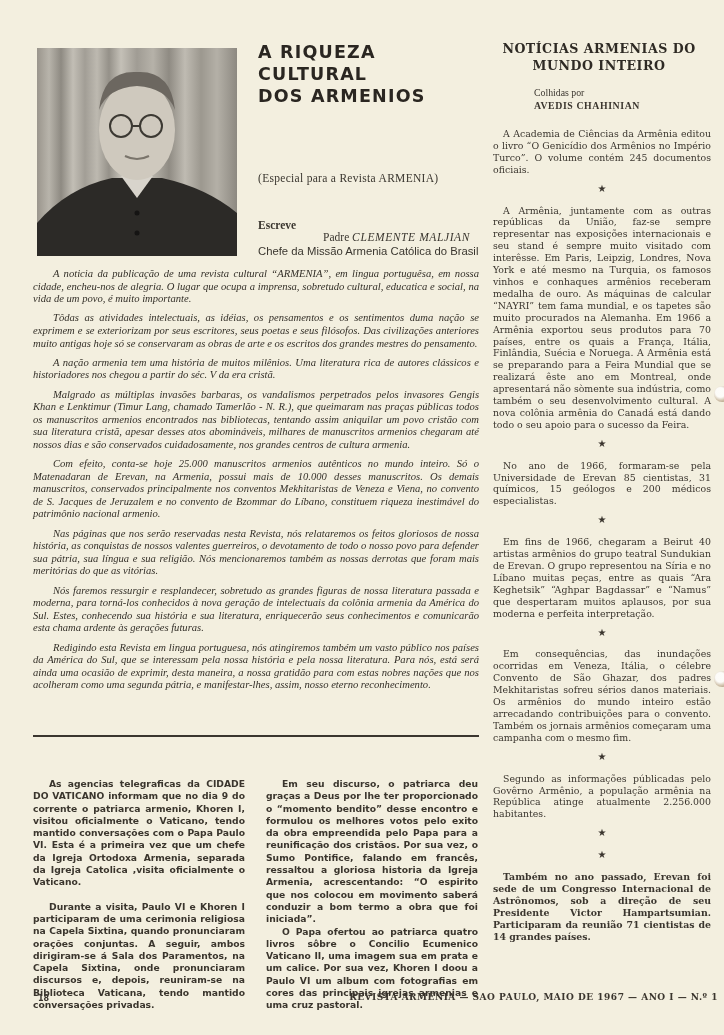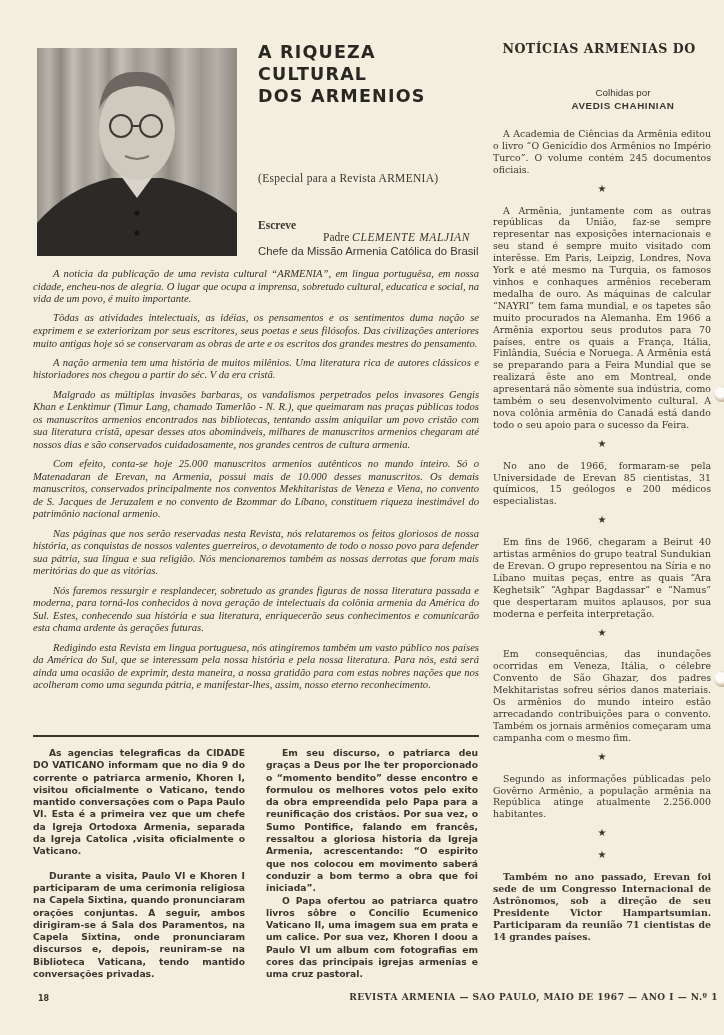--- a/index.html
+++ b/index.html
@@ -60,38 +60,38 @@
     background: #3a362f;
   }
 
   .khoren-title {
     position: absolute; left: 33px; top: 748px; width: 446px;
     font-family: "Liberation Serif", serif; font-size: 31px; letter-spacing: 3.4px;
     color: #2b2822; white-space: nowrap;
   }
 
   .khoren-col {
-    position: absolute; top: 747px; width: 212px;
+    position: absolute; top: 778px; width: 212px;
     font-family: "DejaVu Sans", sans-serif; font-weight: bold;
     font-size: 9.2px; line-height: 12.3px; color: #3a352d; text-align: justify;
   }
   .khoren-col p { text-indent: 16px; margin-bottom: 12px; }
   .khoren-col.c1 { left: 33px; }
   .khoren-col.c2 { left: 266px; }
   .khoren-col.c2 p { margin-bottom: 0; }
 
   
   .news-title {
     position: absolute; left: 486px; top: 40px; width: 226px; text-align: center;
     font-family: "DejaVu Serif", serif; font-weight: bold; font-size: 12.6px;
     line-height: 17px; letter-spacing: 0.5px; color: #2e2a24;
   }
   .news-credit {
-    position: absolute; left: 486px; top: 87px; width: 226px; text-align: center;
-    font-family: Liberation Sans, sans-serif; font-size: 9.8px; line-height: 12.5px; color: #3a352e;
+    position: absolute; left: 486px; top: 87px; width: 226px; text-align: left;
+    font-family: Liberation Serif, serif; font-size: 9.8px; line-height: 12.5px; color: #3a352e;
     padding-left: 48px;
   }
   .news-credit b { letter-spacing: 0.6px; }
   .news {
     position: absolute; left: 493px; top: 128px; width: 218px;
     font-family: "DejaVu Serif", serif; font-size: 9.4px; line-height: 11.9px;
     color: #3a352e; text-align: justify;
   }
   .news p { text-indent: 10px; }
   .news .star { text-align: center; font-size: 10px; margin: 7px 0 10px; color: #3a352e; }
@@ -163,20 +163,21 @@
     <p>As agencias telegraficas da CIDADE DO VATICANO informam que no dia 9 do corrente o patriarca armenio, Khoren I, visitou oficialmente o Vaticano, tendo mantido conversações com o Papa Paulo VI. Esta é a primeira vez que um chefe da Igreja Ortodoxa Armenia, separada da Igreja Catolica ,visita oficialmente o Vaticano.</p>
     <p>Durante a visita, Paulo VI e Khoren I participaram de uma cerimonia religiosa na Capela Sixtina, quando pronunciaram orações conjuntas.  A seguir, ambos dirigiram-se á Sala dos Paramentos, na Capela Sixtina, onde pronunciaram discursos e, depois, reuniram-se na Biblioteca Vaticana, tendo mantido conversações privadas.</p>
   </div>
   <div class="khoren-col c2">
     <p>Em seu discurso,  o  patriarca deu graças a Deus por lhe ter proporcionado o “momento bendito” desse encontro e formulou os melhores votos pelo exito da obra empreendida pelo Papa para a reunificação dos cristãos. Por sua vez, o Sumo Pontifice, falando em francês, ressaltou a gloriosa historia da Igreja Armenia, acrescentando: “O espirito que nos colocou em movimento saberá conduzir a bom termo a obra que foi iniciada”.</p>
     <p>O Papa ofertou ao patriarca quatro livros sôbre o Concilio Ecumenico Vaticano II, uma imagem sua em prata e um calice. Por sua vez, Khoren I doou a Paulo VI um album com fotografias em cores das principais igrejas armenias e uma cruz pastoral.</p>
   </div>
 
   <div class="news-title">
     <div>NOTÍCIAS ARMENIAS DO</div>
+    <div>MUNDO INTEIRO</div>
   </div>
   <div class="news-credit">
     <div>Colhidas por</div>
     <b>AVEDIS CHAHINIAN</b>
   </div>
   <div class="news">
     <p>A Academia de Ciências da Armênia editou o livro “O Genicídio dos Armênios no Império Turco”.  O volume contém 245 documentos oficiais.</p>
     <div class="star">★</div>
     <p>A Armênia, juntamente com as outras repúblicas da União, faz-se sempre representar nas exposições internacionais e seu stand é sempre muito visitado com interêsse.  Em Paris, Leipzig, Londres, Nova York e até mesmo na Turquia, os famosos vinhos e conhaques armênios receberam medalha de ouro.  As máquinas de calcular “NAYRI” tem fama mundial, e os tapetes são muito procurados na Alemanha. Em 1966 a Armênia exportou seus produtos para 70 países, entre os quais a França, Itália, Finlândia, Suécia e Noruega.  A Armênia está se preparando para a Feira Mundial que se realizará êste ano em Montreal, onde apresentará não sòmente sua indústria, como também o seu desenvolvimento cultural.  A nova colônia armênia do Canadá está dando todo o seu apoio para o sucesso da Feira.</p>
     <div class="star">★</div>

